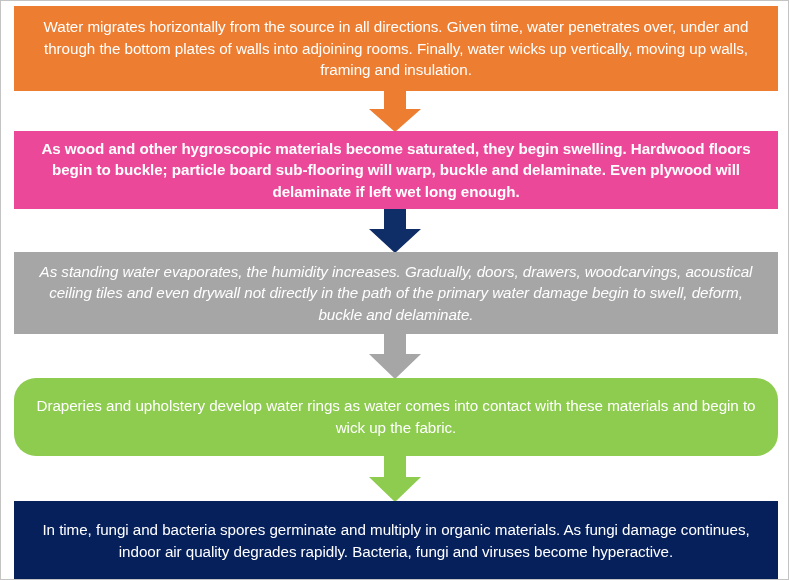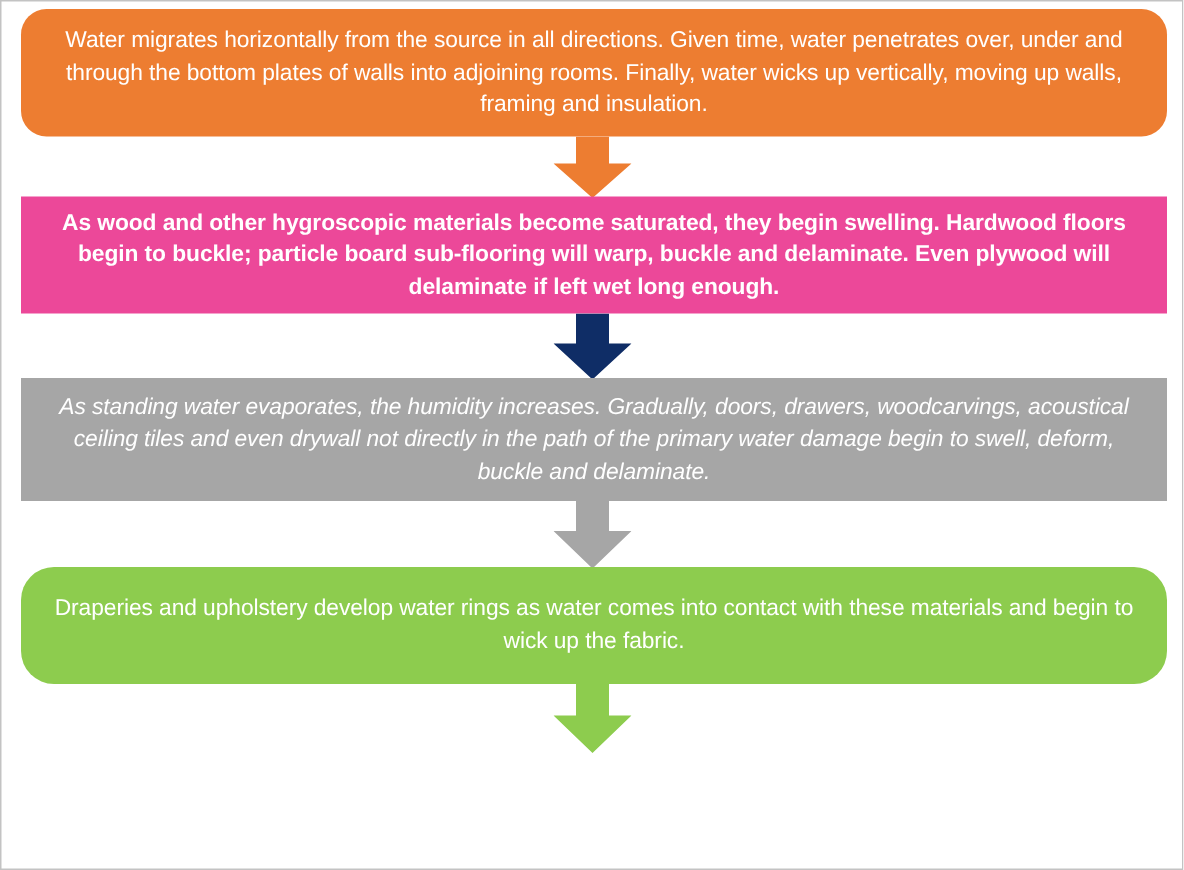--- a/index.html
+++ b/index.html
@@ -38,21 +38,21 @@
     width: 100%;
     text-align: center;
     color: #ffffff;
     font-size: 15.2px;
     line-height: 1.42;
     letter-spacing: -0.05px;
     font-family: "Liberation Sans", sans-serif;
   }
 
   
-  .step-0 { top: 5px;   height: 85px; border-radius: 17px; }
+  .step-0 { top: 5px;   height: 85px; }
   .step-1 { top: 130px; height: 78px; }
   .step-2 { top: 251px; height: 82px; }
   .step-3 { top: 377px; height: 78px; }
   .step-4 { top: 500px; height: 79px; }
 
   
   .flow-arrow {
     position: absolute;
     left: 50%;
     transform: translateX(-50%);
@@ -107,14 +107,17 @@
   <div class="flow-step step-3" style="background-color: rgb(141, 204, 78); border-radius: 22px;">
     <span class="flow-step-text" style="color: rgb(255, 255, 255);">Draperies and upholstery develop water rings as water comes into contact with these materials and begin to wick up the fabric.</span>
   </div>
 
   <div class="flow-arrow arrow-3">
     <svg viewBox="0 0 52 46" preserveAspectRatio="none" aria-hidden="true">
       <polygon points="15,0 37,0 37,21 52,21 26,46 0,21 15,21" fill="#8dcc4e"></polygon>
     </svg>
   </div>
 
+  <div class="flow-step step-4" style="background-color: rgb(6, 32, 92);">
+    <span class="flow-step-text" style="color: rgb(255, 255, 255);">In time, fungi and bacteria spores germinate and multiply in organic materials. As fungi damage continues, indoor air quality degrades rapidly. Bacteria, fungi and viruses become hyperactive.</span>
+  </div>
 
 </div>
 
 </body></html>

